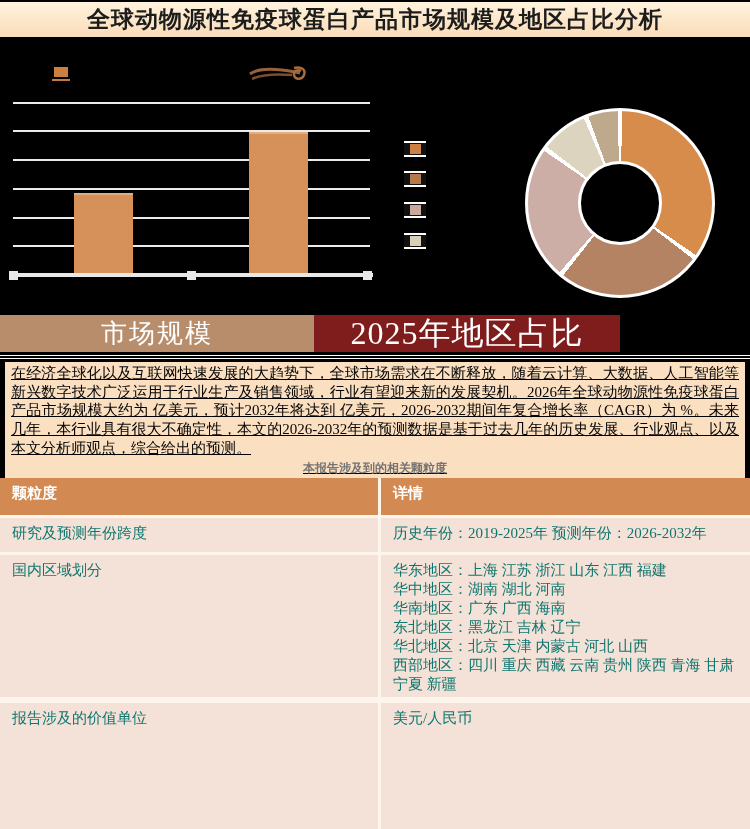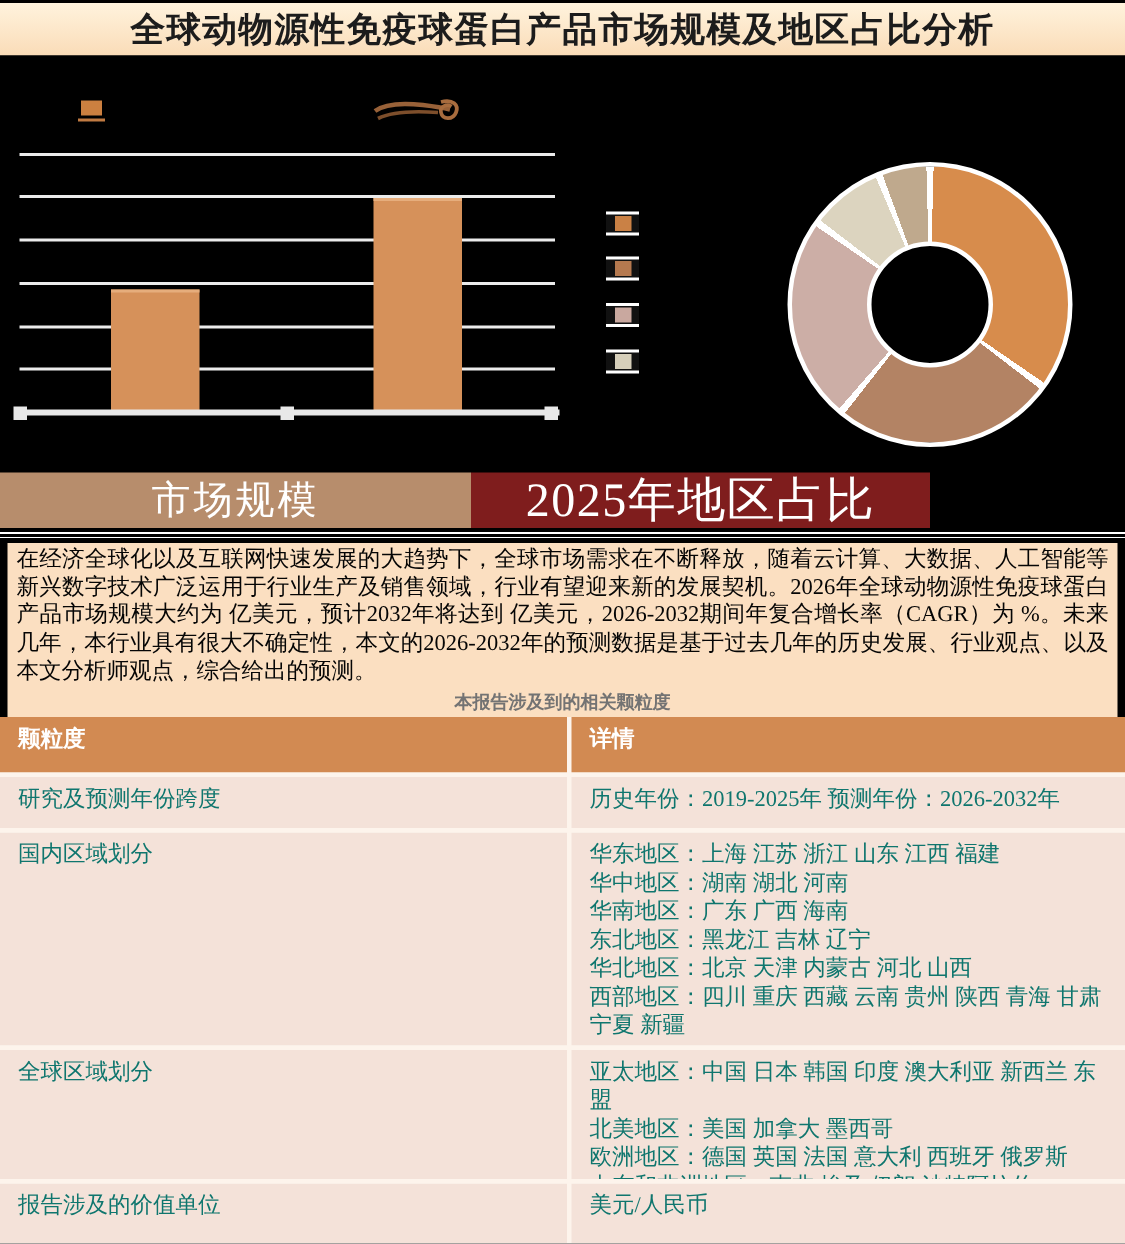--- a/index.html
+++ b/index.html
@@ -42,21 +42,21 @@
   .banner-row { position:absolute; left:0; top:315px; width:620px; height:37px; display:flex; }
   .banner { display:flex; align-items:center; justify-content:center; color:#fff; }
   .banner-left { width:380px; background:#b78d6c; font-size:26px; letter-spacing:2px; }
   .banner-right { width:370px; background:#7f1d1d; font-size:32px; letter-spacing:1px;text-align:right; }
   .banner-divider { position:absolute; left:0; top:352px; width:750px; height:10px;
     background:linear-gradient(#000 0 3px,#fff 3px 4px,#000 4px 6px,#fff 6px 7px,#000 7px 10px); }
 
   
   .text-section { position:absolute; left:0; top:362px; width:750px; height:116px;
     background:#fbdfc1; border-left:5px solid #000; border-right:5px solid #000;
-    padding:2px 6px 0 6px; }
+    padding:2px 6px 0 6px;text-decoration:underline; }
   .report-paragraph { font-size:15px; line-height:18.7px; color:#050505; text-align:justify; }
   .section-heading { text-align:center; font-weight:bold; font-size:12px; color:#737373; margin-top:2px; }
 
   
   .gran-table { position:absolute; left:0; top:478px; width:750px; height:351px;
     display:flex; flex-direction:column; background:#fdf4ec; }
   .t-gap { height:3px; flex:0 0 3px; }
   .t-row { display:flex; overflow:hidden; }
   .t-head { flex:0 0 37px; }
   .t-cell { padding:6px 12px; font-size:15px; line-height:19px; color:#0f766e; white-space:pre-line; }
@@ -149,28 +149,20 @@
       <div class="t-cell t-col1">国内区域划分</div>
       <div class="t-colgap"></div>
       <div class="t-cell t-col2">华东地区：上海 江苏 浙江 山东 江西 福建
 华中地区：湖南 湖北 河南
 华南地区：广东 广西 海南
 东北地区：黑龙江 吉林 辽宁
 华北地区：北京 天津 内蒙古 河北 山西
 西部地区：四川 重庆 西藏 云南 贵州 陕西 青海 甘肃 宁夏 新疆</div>
     </div>
     <div class="t-gap"></div>
-    <div class="t-row r3">
-      <div class="t-cell t-col1">全球区域划分</div>
-      <div class="t-colgap"></div>
-      <div class="t-cell t-col2">亚太地区：中国 日本 韩国 印度 澳大利亚 新西兰 东盟
-北美地区：美国 加拿大 墨西哥
-欧洲地区：德国 英国 法国 意大利 西班牙 俄罗斯
-中东和非洲地区：南非 埃及 伊朗 沙特阿拉伯</div>
-    </div>
     <div class="t-gap"></div>
     <div class="t-row r4">
       <div class="t-cell t-col1">报告涉及的价值单位</div>
       <div class="t-colgap"></div>
       <div class="t-cell t-col2">美元/人民币</div>
     </div>
   </div>
 </div>
 
 </body></html>

